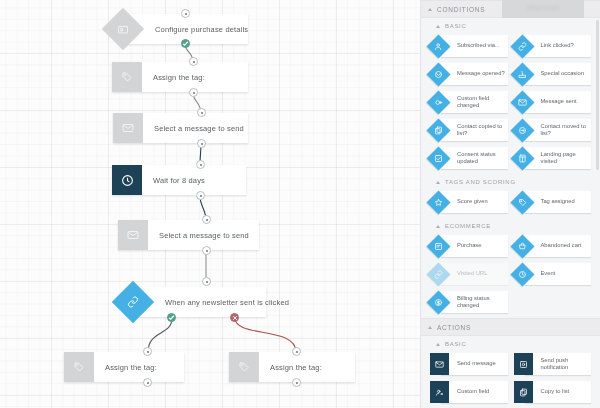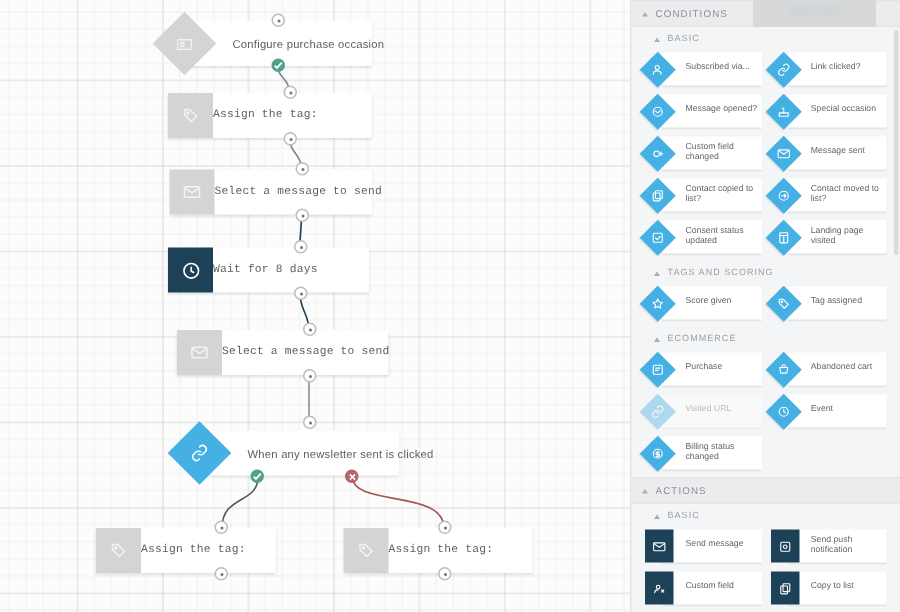--- a/index.html
+++ b/index.html
@@ -24,22 +24,22 @@
     background-size: 57px 57px, 57px 57px, 11.4px 11.4px, 11.4px 11.4px;
     background-position: -6px -4px, -6px -4px, -6px -4px, -6px -4px;
     overflow: hidden;
   }
   #edges { position: absolute; inset: 0; width: 420px; height: 408px; pointer-events: none; }
 
   .node { position: absolute; display: flex; align-items: stretch;
           background: #ffffff; box-shadow: 0 1px 2px rgba(0,0,0,.13);
           height: 30px; }
   .node .body { flex: 1; display: flex; align-items: center;
-                font-size: 7.5px; color: #5a5f63;
-                letter-spacing: .15px; white-space: nowrap; font-family: Liberation Mono, monospace; }
+                padding-left: 11px; font-size: 7.5px; color: #5a5f63;
+                letter-spacing: .15px; white-space: nowrap; }
 
   
   .tile { width: 30px; height: 30px; display: flex; align-items: center;
           justify-content: center; flex: 0 0 30px; }
   .tile.gray { background: #d2d4d6; }
   .tile.navy { background: #1d4258; }
   .tile svg { display: block; }
 
   
   .node.dia { background: transparent; box-shadow: none; }
@@ -113,21 +113,21 @@
       <path d="M185,44 C185,52 193,52 193,62" stroke="#7d8488" stroke-width="1.1" fill="none"></path>
       <path d="M193,93 C193,101 201,103 201,113" stroke="#7d8488" stroke-width="1.1" fill="none"></path>
       <path d="M201,144 C201,152 200,155 200,165" stroke="#1d4258" stroke-width="1.1" fill="none"></path>
       <path d="M200,196 C200,206 206,210 206,220" stroke="#1d4258" stroke-width="1.1" fill="none"></path>
       <path d="M206,251 L206,281" stroke="#8d9296" stroke-width="1.1" fill="none"></path>
       <path d="M172,318 C172,336 148,330 148,352" stroke="#55595c" stroke-width="1.1" fill="none"></path>
       <path d="M235,318 C235,338 296,326 296,352" stroke="#a8534f" stroke-width="1.1" fill="none"></path>
     </svg>
 
     <div class="node dia" style="left:108px; top:14px; width:140px;">
-      <div class="card">Configure purchase occasion</div>
+      <div class="card">Configure purchase details</div>
       <div class="diamond gray">
         <span class="gi">
           <svg width="11" height="11" viewBox="0 0 24 24" fill="none" stroke="#f2f3f4" stroke-width="2">
             <rect x="2" y="5" width="20" height="14" rx="1"></rect>
               <path d="M7 9h4v6H7z"></path>
           </svg>
         </span>
       </div>
     </div>
     <div class="port" style="left:181px; top:9px;"></div>

